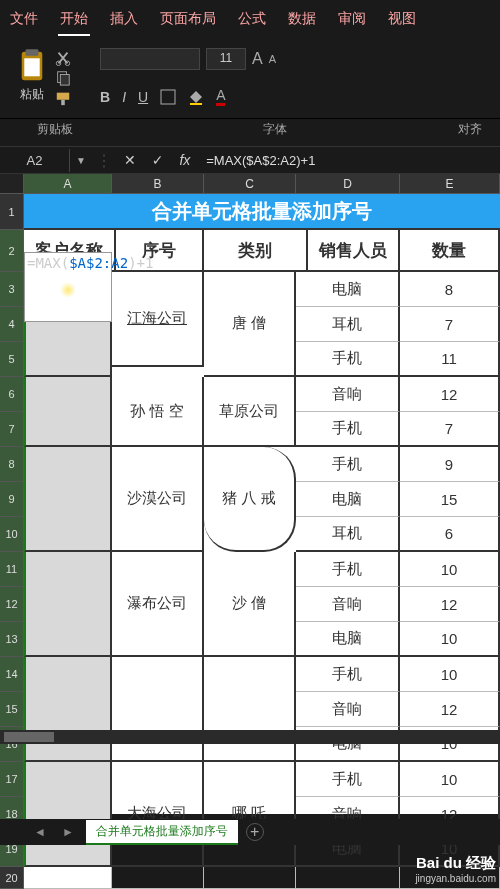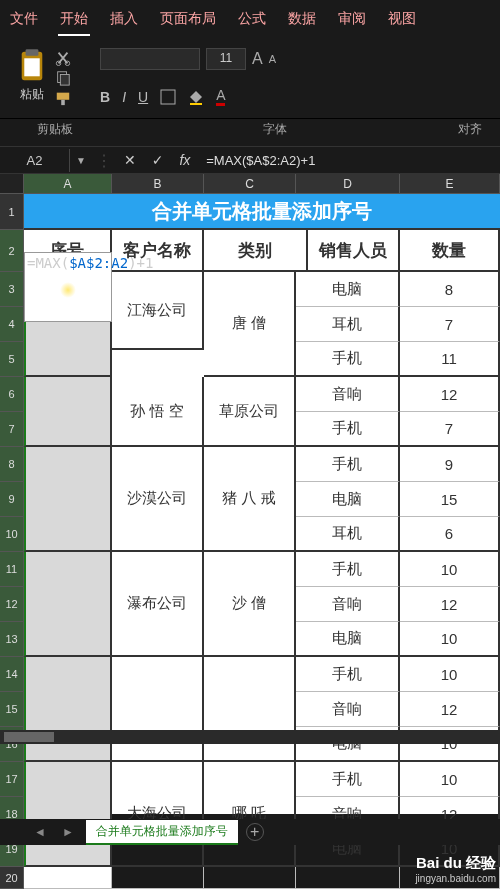--- a/index.html
+++ b/index.html
@@ -189,36 +189,36 @@
 
   <div class="rows">
 
     <div class="row title-row">
       <div class="row-h" style="height:36px;line-height:36px">1</div>
       <div class="cell title-merge">合并单元格批量添加序号</div>
     </div>
 
     <div class="row">
       <div class="row-h sel" style="height:42px;line-height:42px">2</div>
+      <div class="cell header-cell w-b">客户名称</div>
       <div class="cell header-cell w-a">序号</div>
-      <div class="cell header-cell w-b">客户名称</div>
       <div class="cell header-cell w-d">类别</div>
       <div class="cell header-cell w-c">销售人员</div>
       <div class="cell header-cell w-e">数量</div>
     </div>
 
     <div id="data-rows">
         <div style="display: flex;">
           <div>
             <div class="row-h sel" style="height: 35px; line-height: 35px;">3</div>
             <div class="row-h sel" style="height: 35px; line-height: 35px;">4</div>
             <div class="row-h sel" style="height: 35px; line-height: 35px;">5</div>
           </div>
           <div class="cell w-a col-a-sel thick-r thick-b" style="height: 105px;"></div>
-          <div class="cell w-b thick-r thick-b" style="height: 78px;">江海公司</div>
+          <div class="cell w-b thick-r thick-b" style="height: 95px; text-decoration: underline;">江海公司</div>
           <div class="cell w-c thick-r thick-b" style="height: 105px;">唐    僧</div>
           <div>
             <div style="display: flex;">
               <div class="cell w-d thick-r thin-b" style="height: 35px;">电脑</div>
               <div class="cell w-e thick-r thin-b" style="height: 35px;">8</div>
             </div>
             <div style="display: flex;">
               <div class="cell w-d thick-r thin-b" style="height: 35px;">耳机</div>
               <div class="cell w-e thick-r thin-b" style="height: 35px;">7</div>
             </div>
@@ -248,21 +248,21 @@
           </div>
         </div>
         <div style="display: flex;">
           <div>
             <div class="row-h sel" style="height: 35px; line-height: 35px;">8</div>
             <div class="row-h sel" style="height: 35px; line-height: 35px;">9</div>
             <div class="row-h sel" style="height: 35px; line-height: 35px;">10</div>
           </div>
           <div class="cell w-a col-a-sel thick-r thick-b" style="height: 105px;"></div>
           <div class="cell w-b thick-r thick-b" style="height: 105px;">沙漠公司</div>
-          <div class="cell w-c thick-r thick-b" style="height: 105px;">猪 八 戒</div>
+          <div class="cell w-c thick-r thick-b" style="height: 105px; border-radius: 32px;">猪 八 戒</div>
           <div>
             <div style="display: flex;">
               <div class="cell w-d thick-r thin-b" style="height: 35px;">手机</div>
               <div class="cell w-e thick-r thin-b" style="height: 35px;">9</div>
             </div>
             <div style="display: flex;">
               <div class="cell w-d thick-r thin-b" style="height: 35px;">电脑</div>
               <div class="cell w-e thick-r thin-b" style="height: 35px;">15</div>
             </div>
             <div style="display: flex;">

